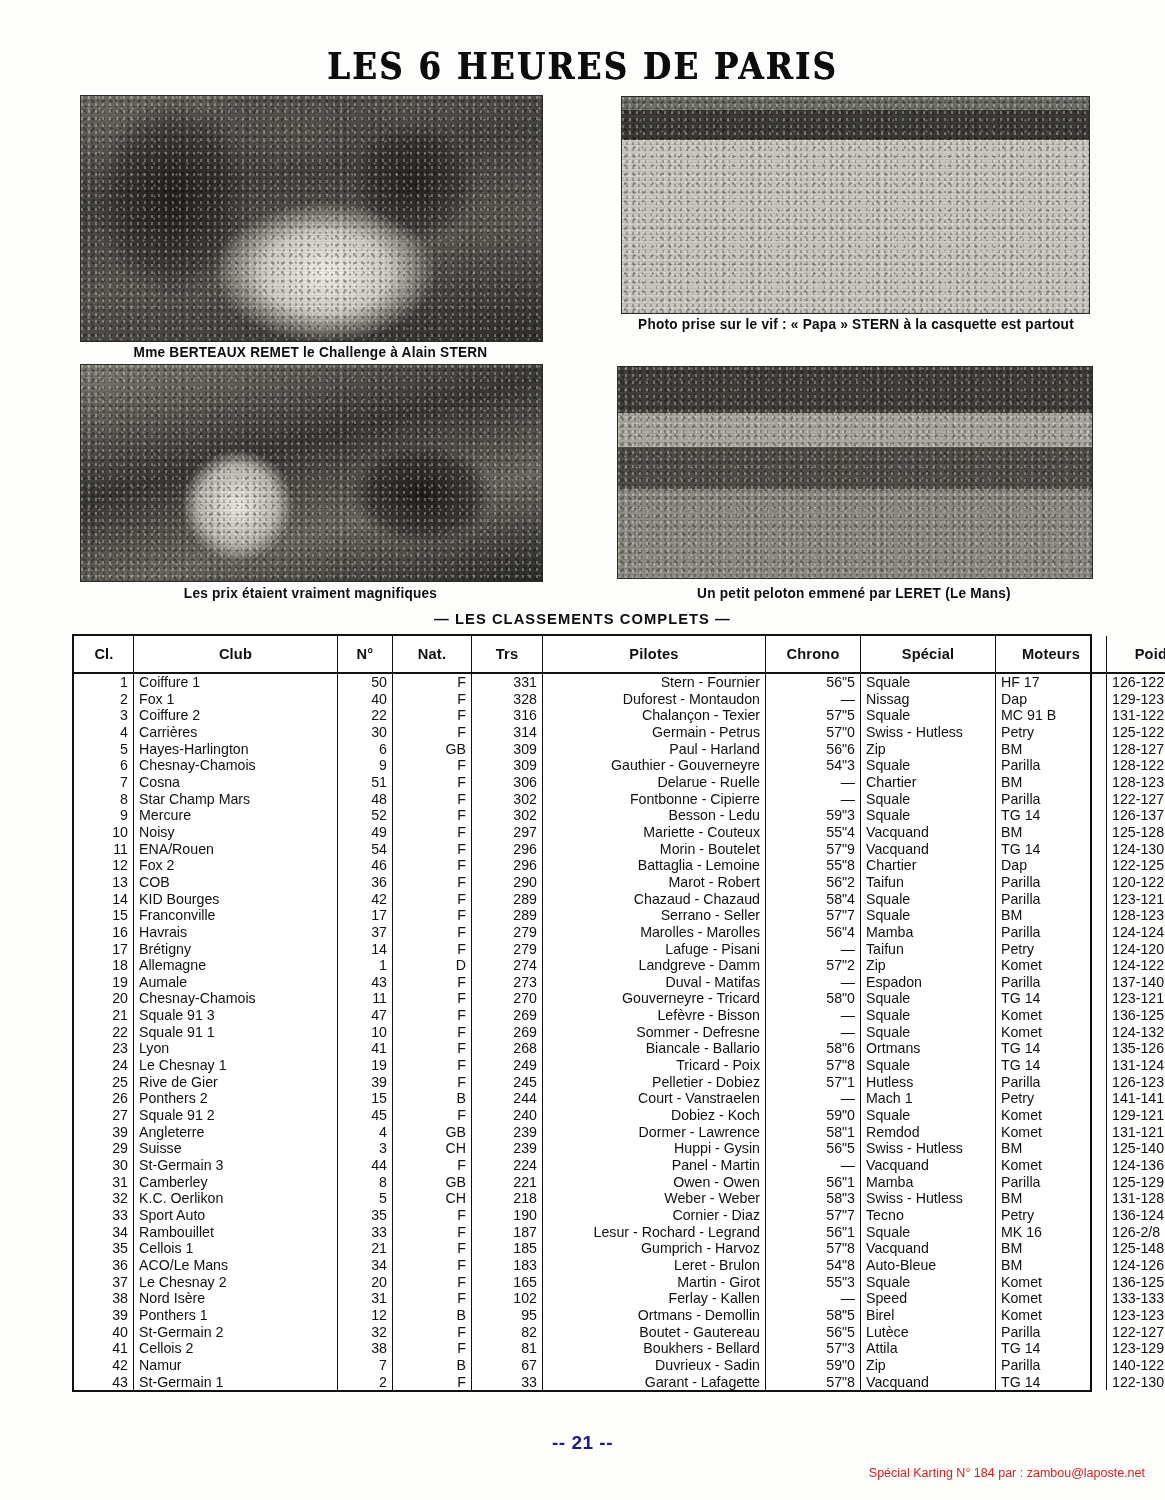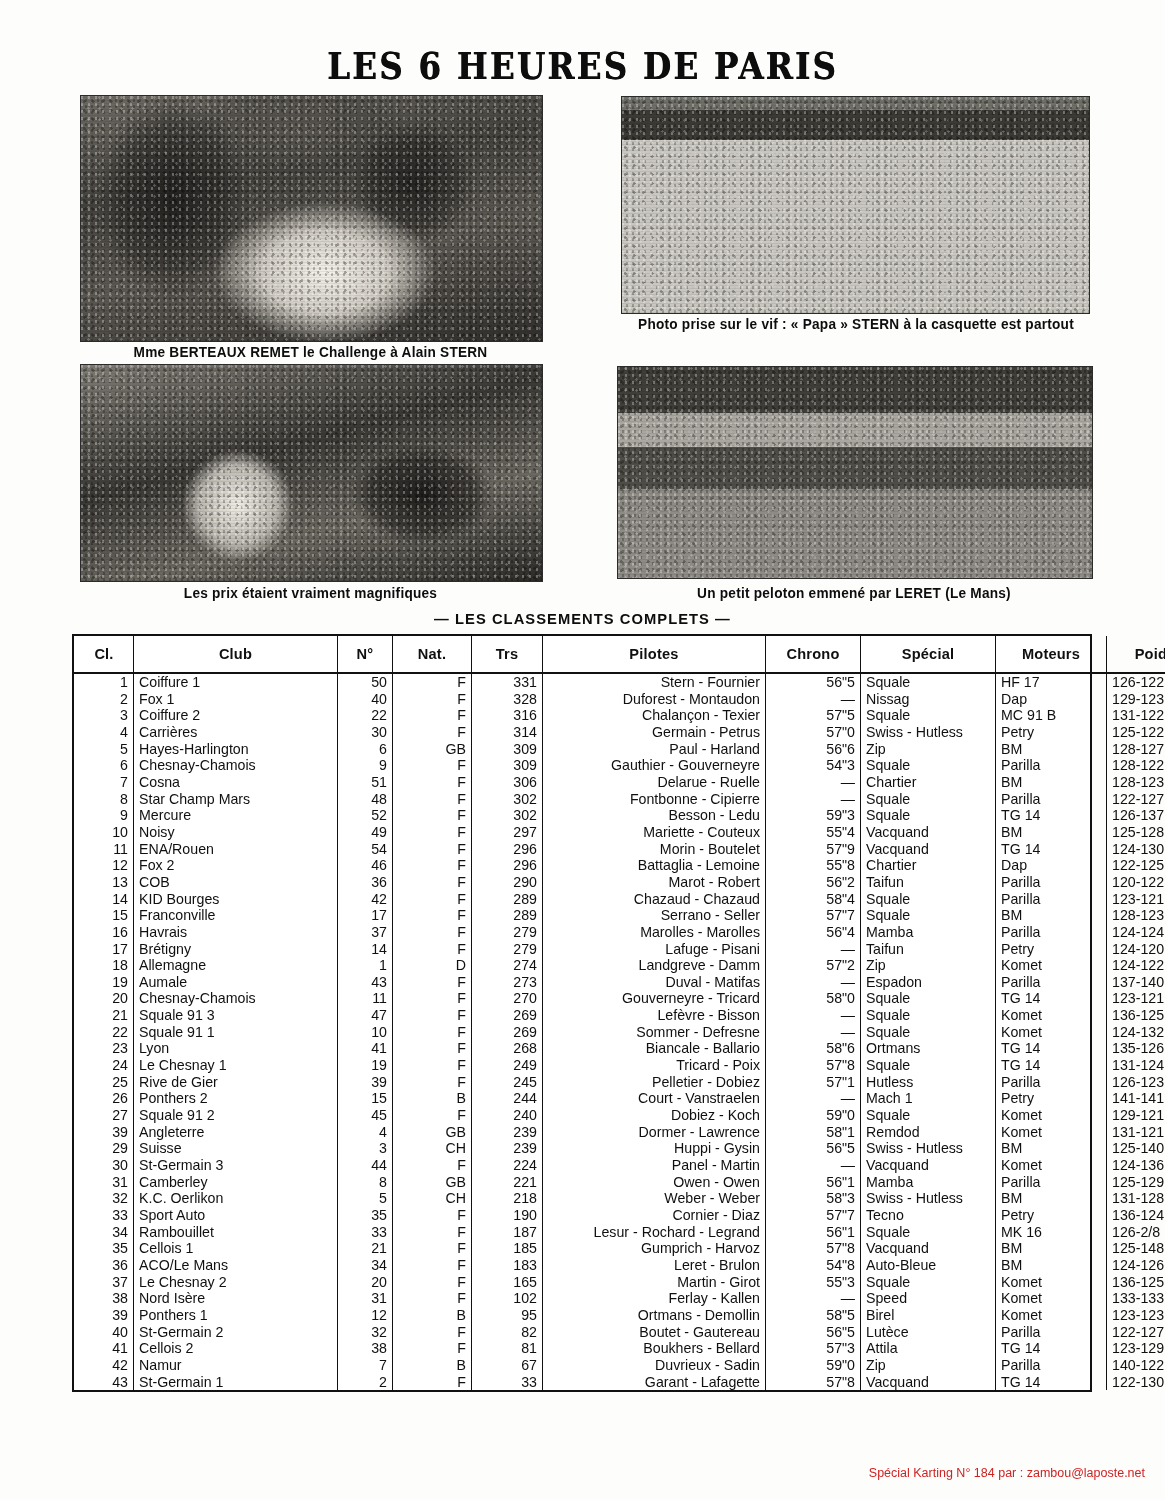--- a/index.html
+++ b/index.html
@@ -781,15 +781,16 @@
             <td class="c-pil">Garant - Lafagette</td>
             <td class="c-chr">57"8</td>
             <td class="c-cha">Vacquand</td>
             <td class="c-mot">TG 14</td>
             <td class="c-poi">122-130</td>
           </tr>
         </tbody>
     </table>
   </div>
 
+  <div id="page-number" style="color: rgb(27, 27, 143);">-- 21 --</div>
   <div id="scan-credit" style="color: rgb(207, 34, 34);">Spécial Karting N° 184 par :  zambou@laposte.net</div>
 
 </div>
 
 </body></html>

